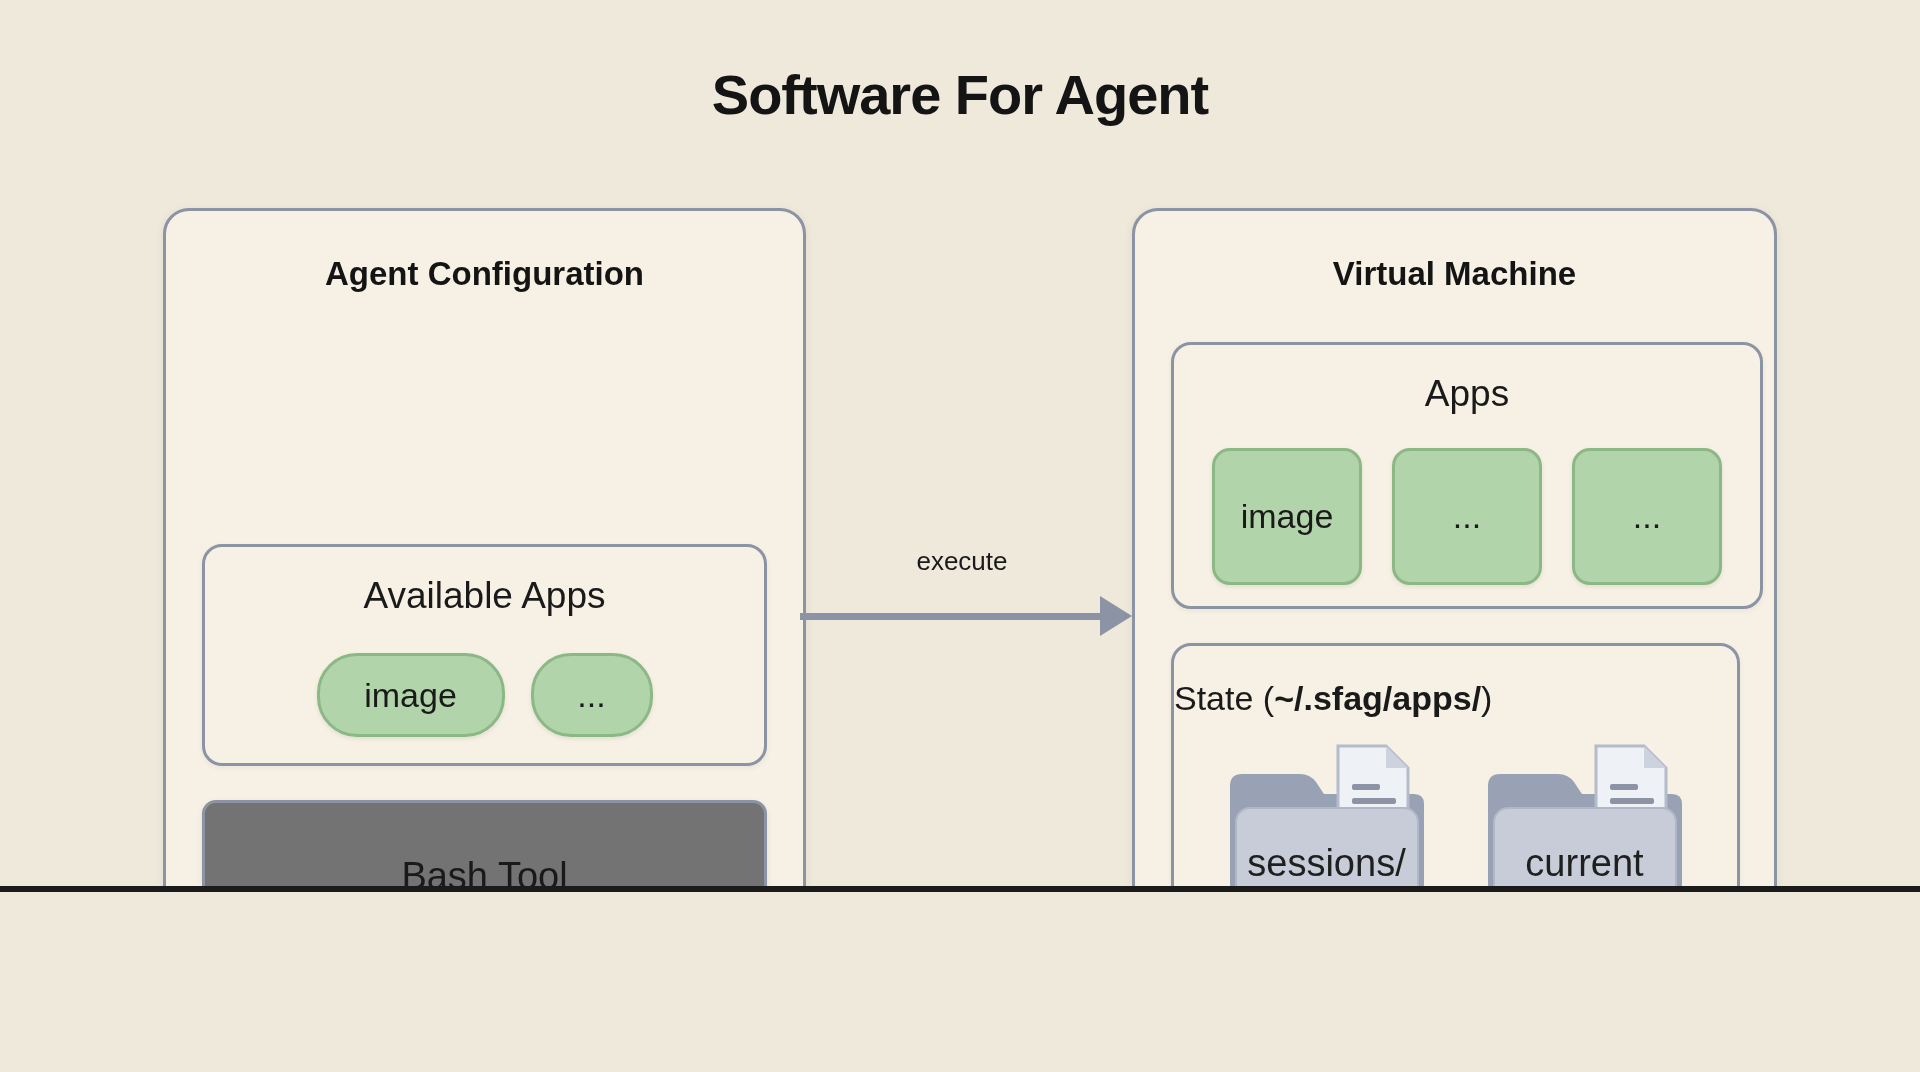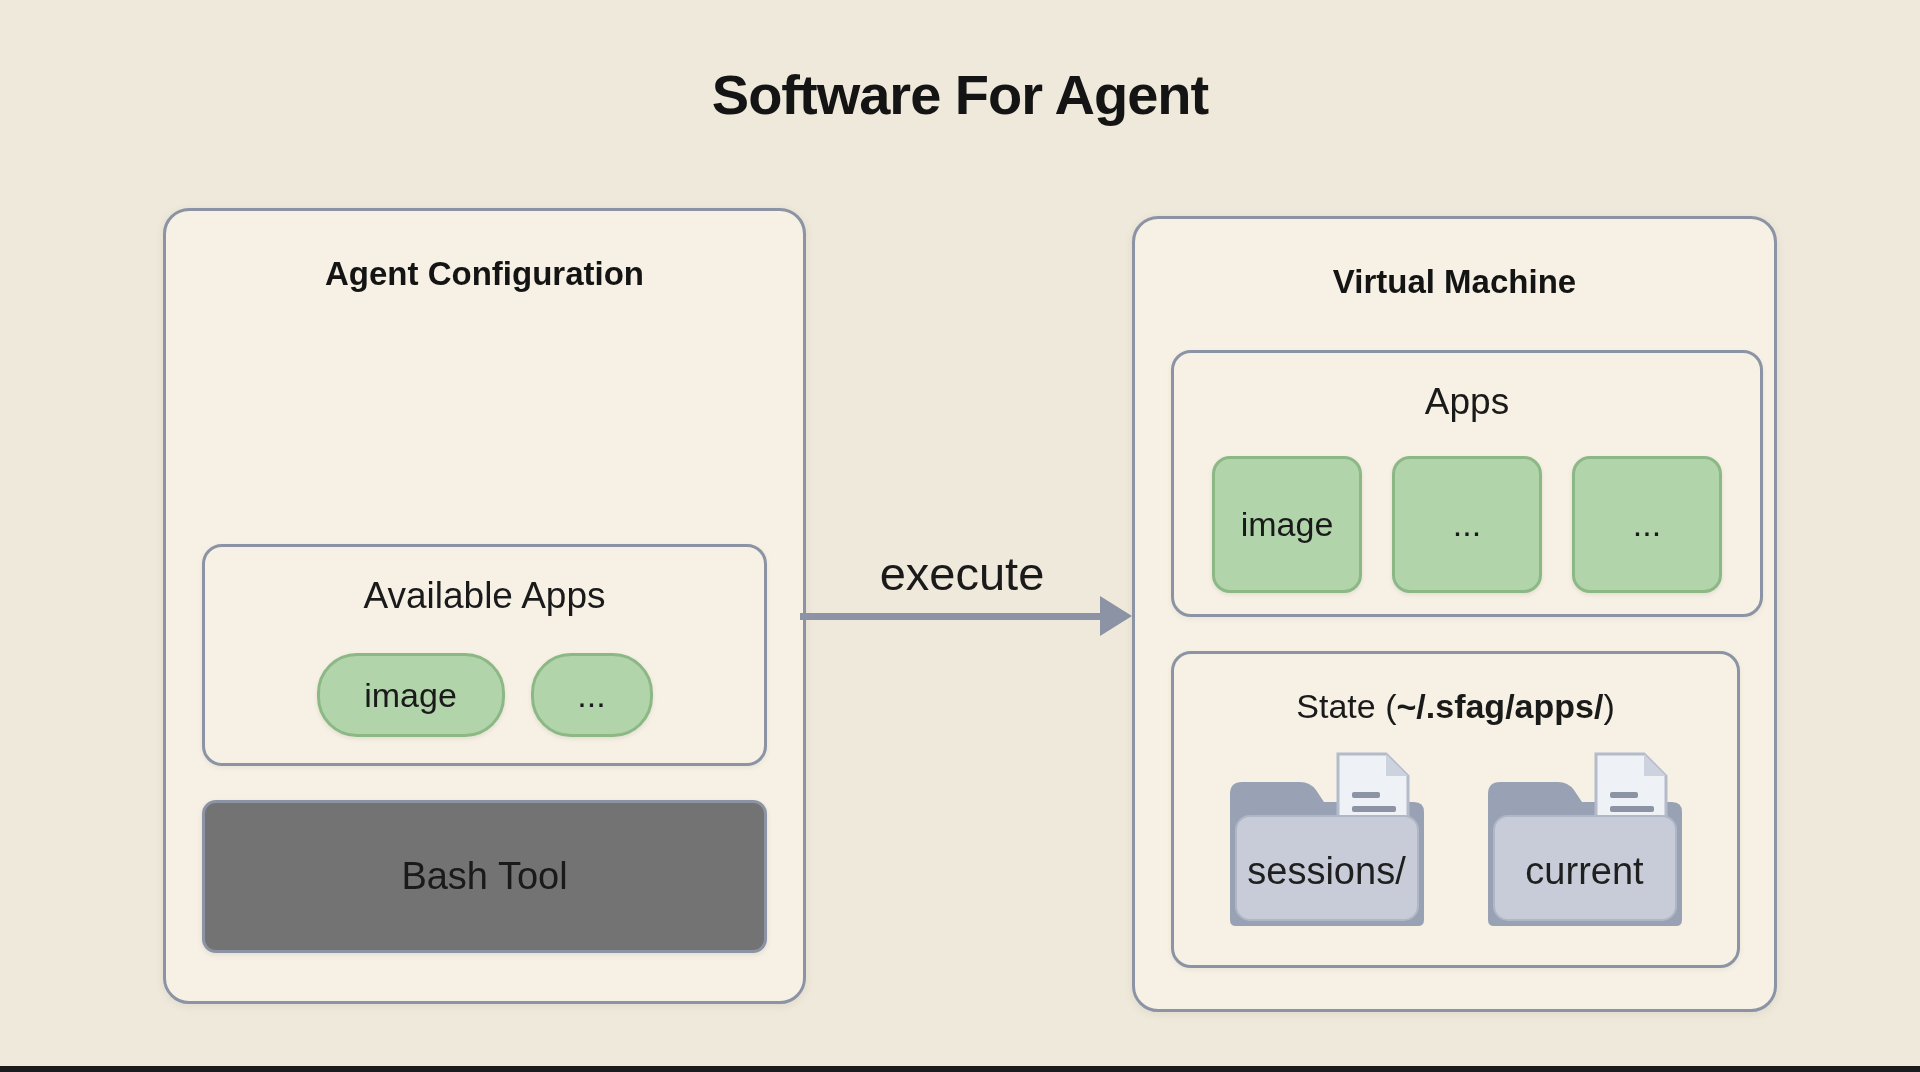--- a/index.html
+++ b/index.html
@@ -1,30 +1,30 @@
 <!DOCTYPE html>
 <html><head>
 <meta charset="utf-8">
 <style>
   html,body{margin:0;padding:0;background:#efe9db;}
   .canvas{
-    position:relative;width:1920px;height:1072px;overflow:hidden;
+    position:relative;width:1920px;height:892px;overflow:hidden;
     background:#efe9db;font-family:"Liberation Sans",sans-serif;color:#161616;
   }
   .page-title{
     position:absolute;top:62px;left:0;width:100%;text-align:center;
     font-size:56px;font-weight:700;letter-spacing:-1px;color:#141414;
   }
   .panel{
     position:absolute;top:208px;width:637px;height:790px;
     background:#f6f1e4;border:3px solid #8b93a4;border-radius:26px;
     box-shadow:0 2px 8px rgba(90,90,80,.10);
   }
   .panel.left{left:163px;}
-  .panel.right{left:1132px;width:639px;margin-top:8px;}
+  .panel.right{left:1132px;width:639px;}
   .panel-title{
     position:absolute;top:44px;left:0;width:100%;text-align:center;
     font-size:33px;font-weight:700;color:#141414;
   }
   .sys-prompt{
     position:absolute;left:36px;top:144px;width:559px;height:150px;
     background:#a9c6e1;border:3px solid #92a5bb;border-radius:14px;
     display:flex;align-items:center;justify-content:center;
     font-size:38px;color:#1a1a1a;box-shadow:0 2px 5px rgba(90,90,80,.12);
   }
@@ -49,21 +49,21 @@
   .pill.p-image{width:182px;}
   .pill.p-dots{width:116px;}
   .bash-tool{
     position:absolute;left:36px;top:589px;width:559px;height:147px;
     background:#737373;border:3px solid #8b93a4;border-radius:14px;
     display:flex;align-items:center;justify-content:center;
     font-size:38px;color:#1a1a1a;box-shadow:0 2px 5px rgba(90,90,80,.12);
   }
   .arrow-label{
     position:absolute;left:842px;top:546px;width:240px;text-align:center;
-    font-size:47px;color:#1a1a1a;
+    font-size:26px;color:#1a1a1a;
   }
   .arrow-line{
     position:absolute;left:800px;top:613px;width:306px;height:7px;background:#8b93a4;
   }
   .arrow-head{
     position:absolute;left:1100px;top:596px;width:0;height:0;
     border-top:20px solid transparent;border-bottom:20px solid transparent;
     border-left:32px solid #8b93a4;
   }
   .apps-box{left:36px;top:131px;width:563px;height:261px;padding-left:23px;}
@@ -72,21 +72,21 @@
     display:flex;justify-content:center;gap:30px;
   }
   .app-sq{
     width:144px;height:131px;border-radius:18px;
     background:#b2d4ab;border:3px solid #8cb886;
     display:flex;align-items:center;justify-content:center;
     font-size:34px;color:#1a1a1a;box-shadow:0 2px 4px rgba(90,90,80,.12);
   }
   .state-box{left:36px;top:432px;width:563px;height:311px;}
   .state-title{
-    position:absolute;top:33px;left:0;width:100%;text-align:center;
+    position:absolute;top:33px;left:0;width:100%;text-align:left;
     font-size:34px;color:#1a1a1a;
   }
   .state-title b{font-weight:700;}
   .folder-row{
     position:absolute;top:96px;left:0;width:100%;
     display:flex;justify-content:center;gap:48px;
   }
   .folder{position:relative;width:210px;height:176px;}
   .folder svg{position:absolute;left:0;top:0;}
   .folder-label{

